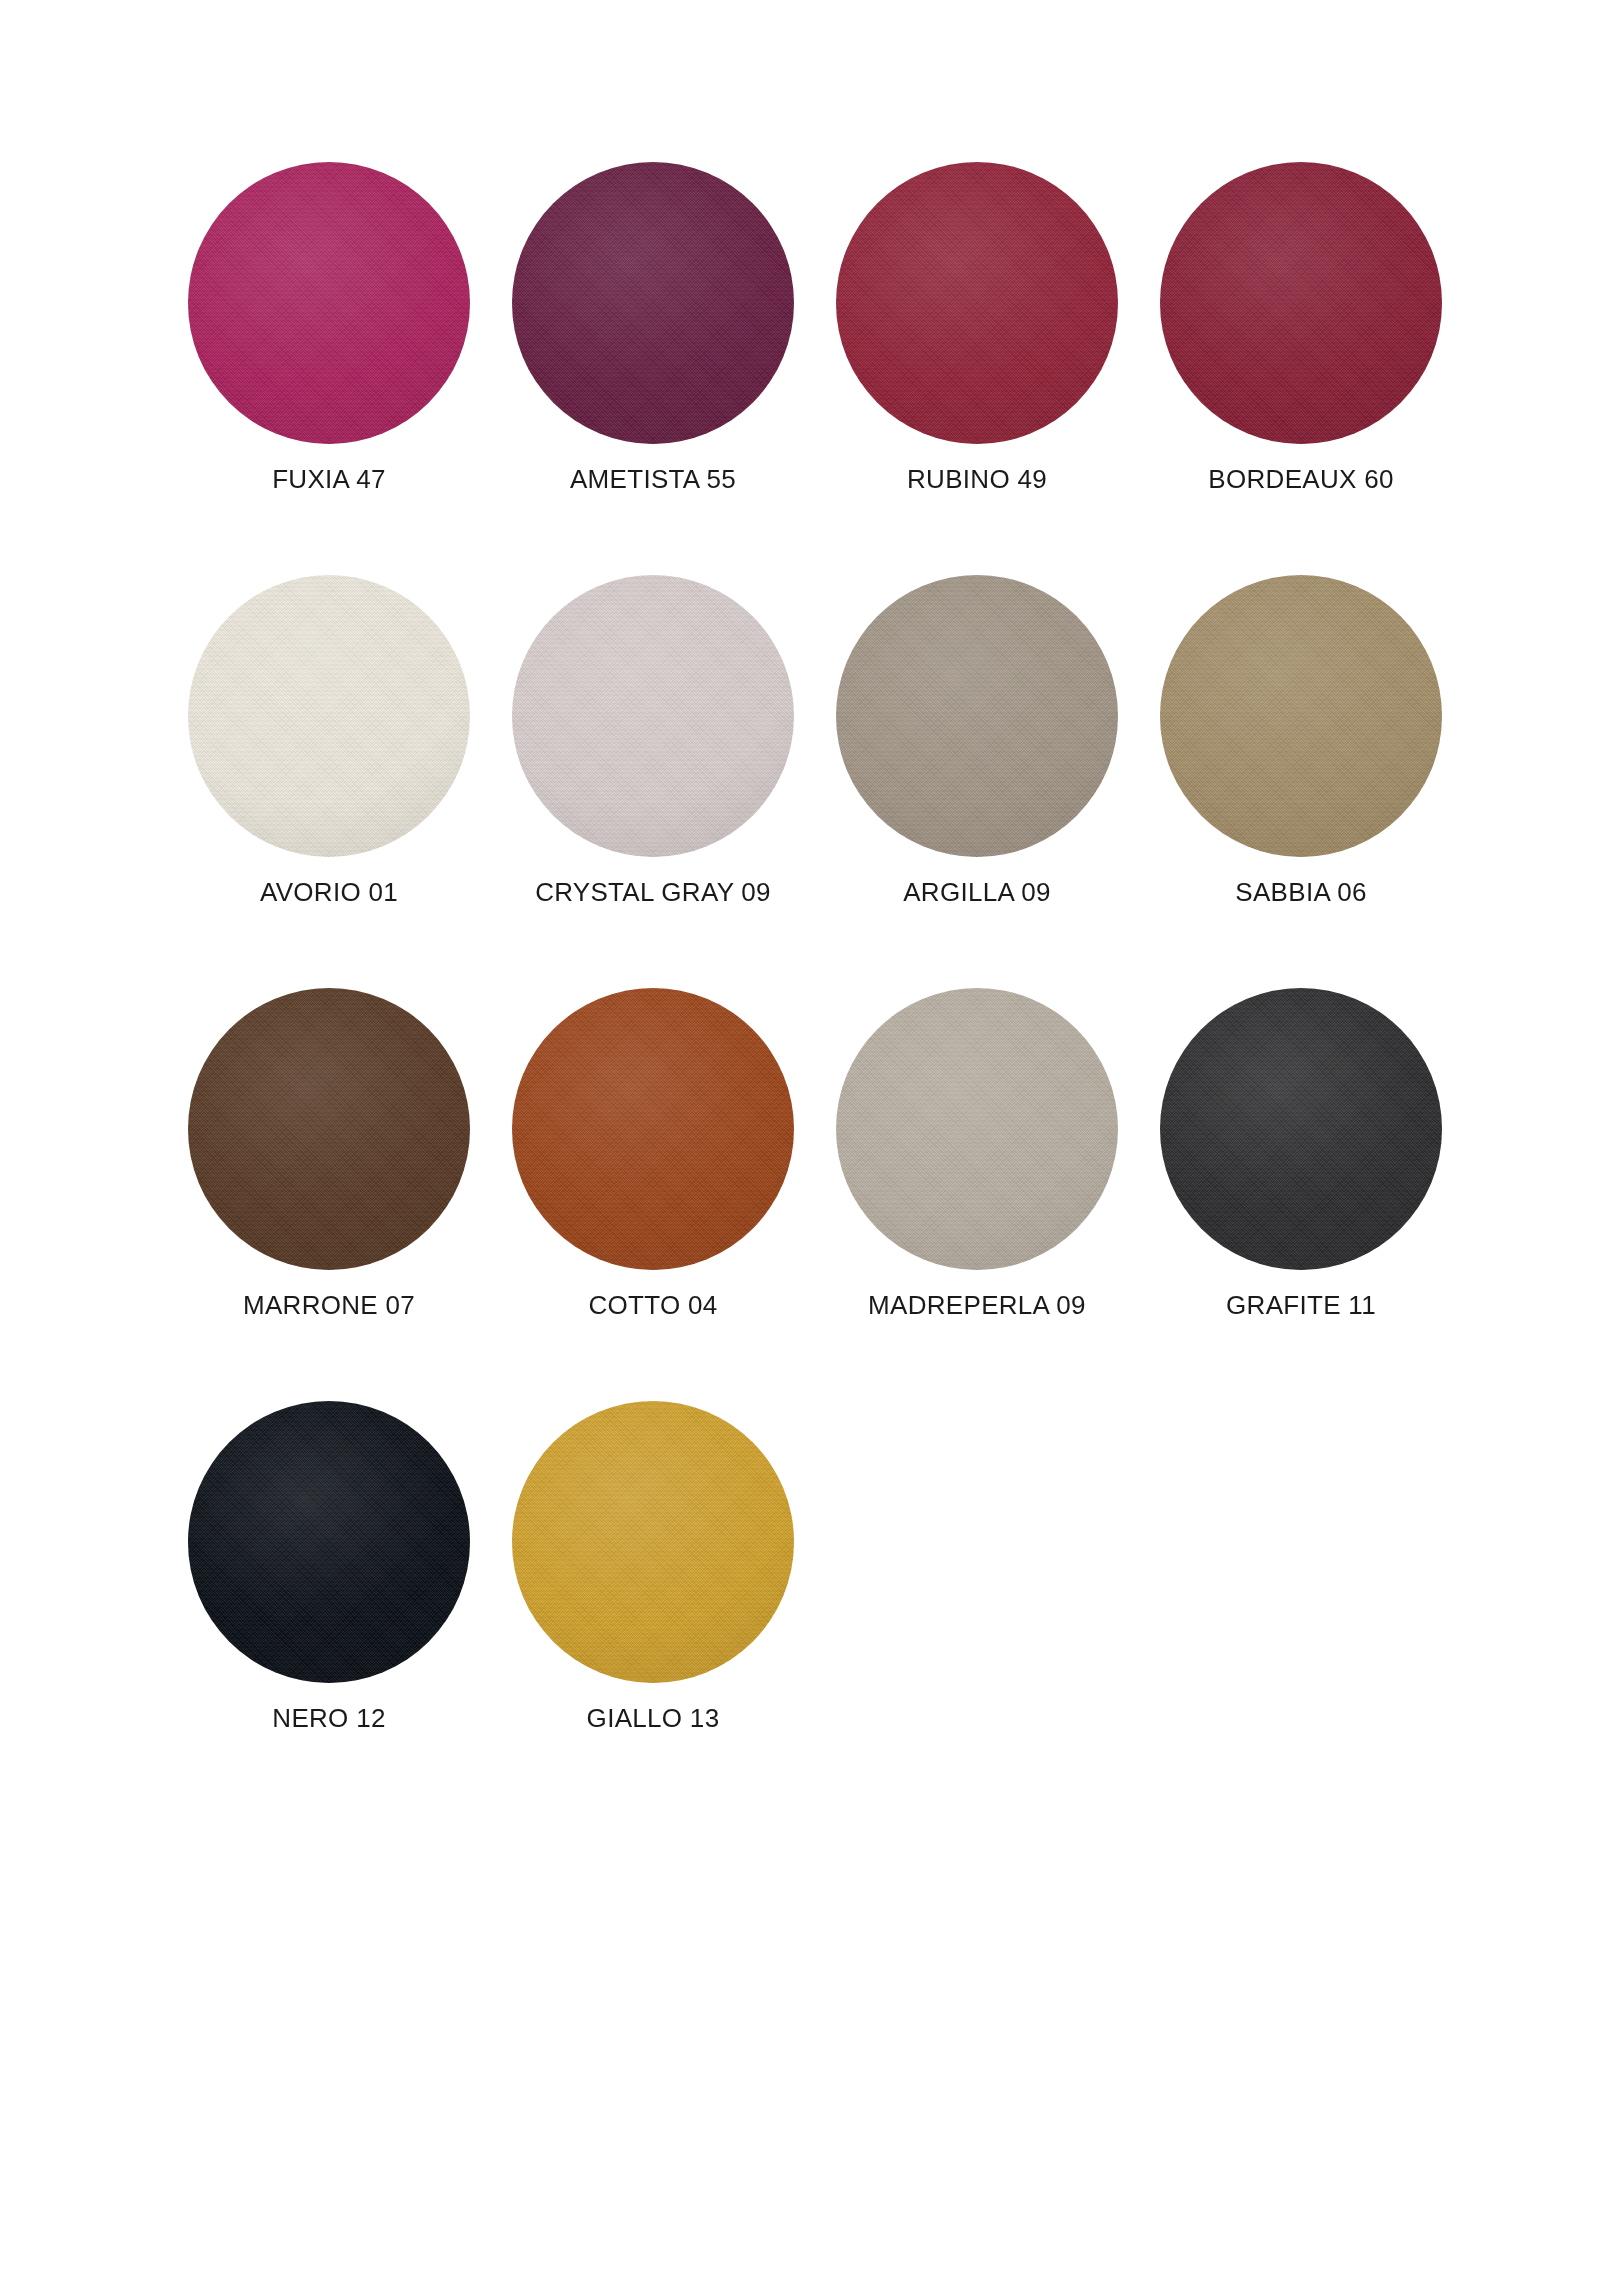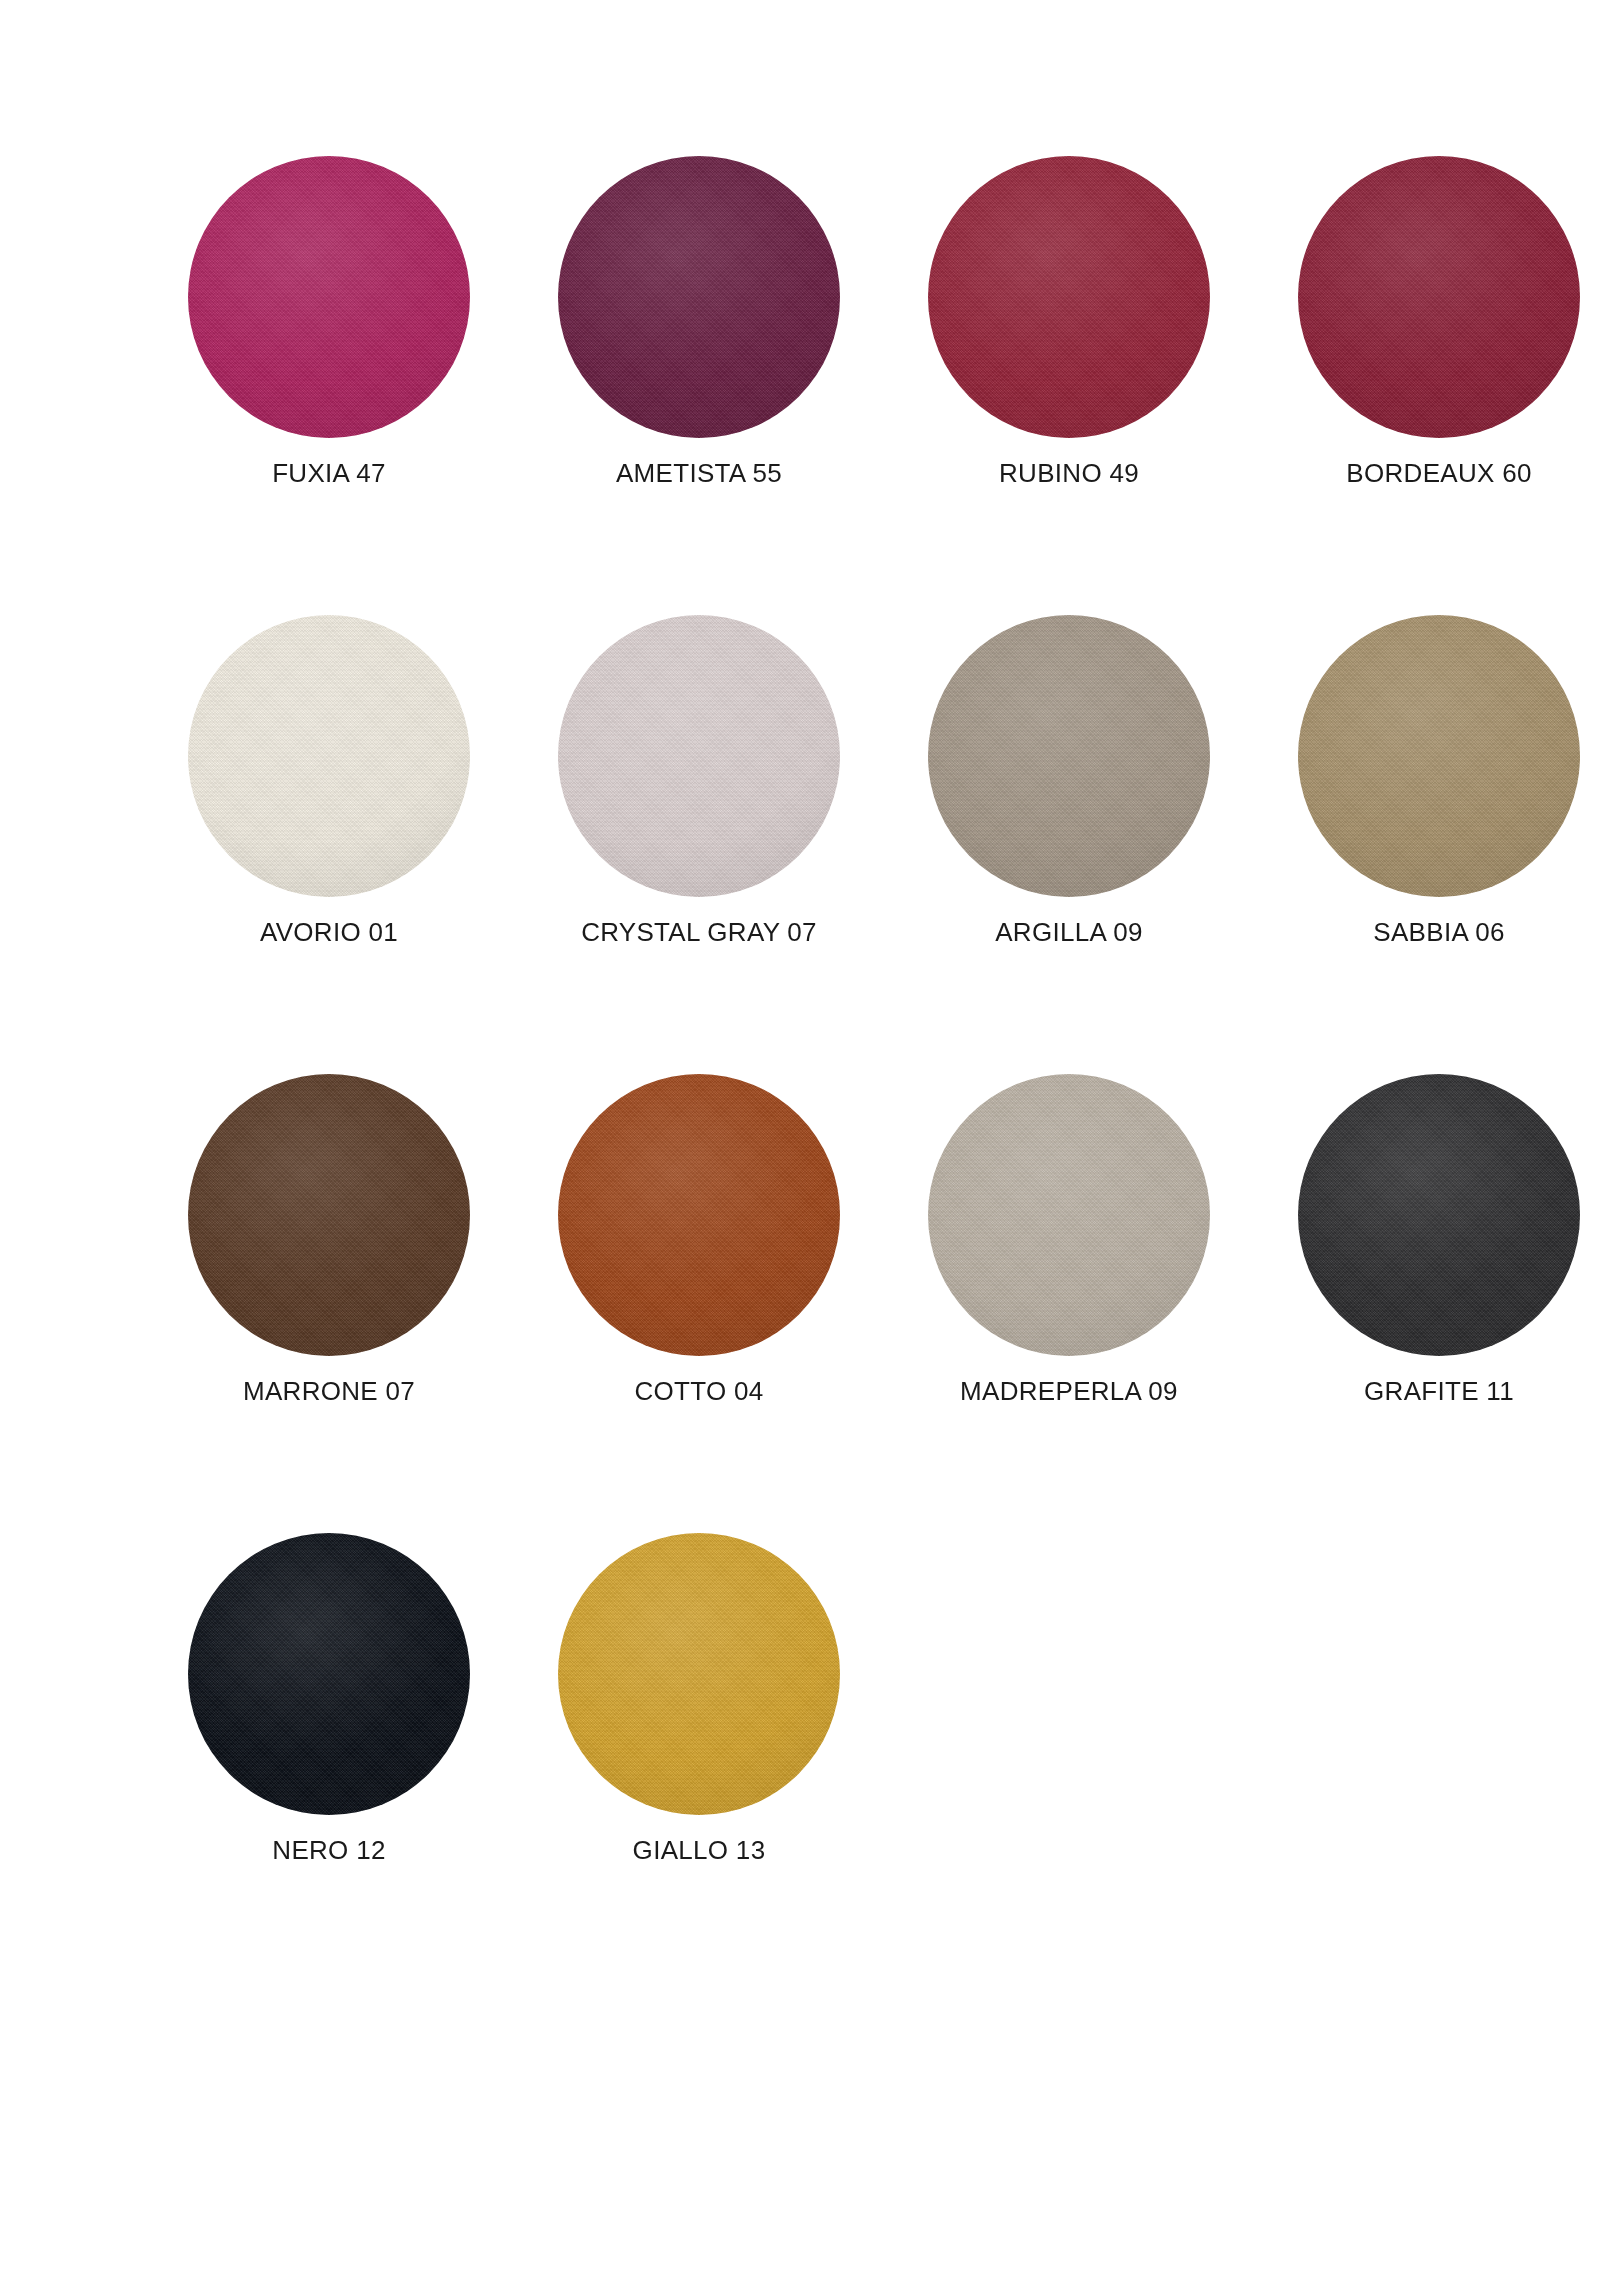--- a/index.html
+++ b/index.html
@@ -18,26 +18,25 @@
   .page {
     position: absolute;
     inset: 0;
     background: #ffffff;
   }
 
   
   .swatch-grid {
     position: absolute;
     left: 167px;
-    top: 156px;
+    top: 162px;
     width: 1297px;
     display: grid;
     grid-template-columns: repeat(4, 324px);
     grid-auto-rows: 413px;
-    gap: 46px;
   }
 
   .swatch-cell {
     position: relative;
     width: 324px;
     height: 413px;
     display: flex;
     flex-direction: column;
     align-items: center;
   }
@@ -131,21 +130,21 @@
       <div class="swatch-cell">
         <div class="swatch-disc" style="background-color: rgb(141, 32, 56);"></div>
         <div class="swatch-label">BORDEAUX 60</div>
       </div>
       <div class="swatch-cell">
         <div class="swatch-disc" style="background-color: rgb(242, 237, 225);"></div>
         <div class="swatch-label">AVORIO 01</div>
       </div>
       <div class="swatch-cell">
         <div class="swatch-disc" style="background-color: rgb(221, 210, 210);"></div>
-        <div class="swatch-label">CRYSTAL GRAY 07</div>
+        <div class="swatch-label">CRYSTAL GRAY 09</div>
       </div>
       <div class="swatch-cell">
         <div class="swatch-disc" style="background-color: rgb(166, 153, 138);"></div>
         <div class="swatch-label">ARGILLA 09</div>
       </div>
       <div class="swatch-cell">
         <div class="swatch-disc" style="background-color: rgb(168, 146, 108);"></div>
         <div class="swatch-label">SABBIA 06</div>
       </div>
       <div class="swatch-cell">

